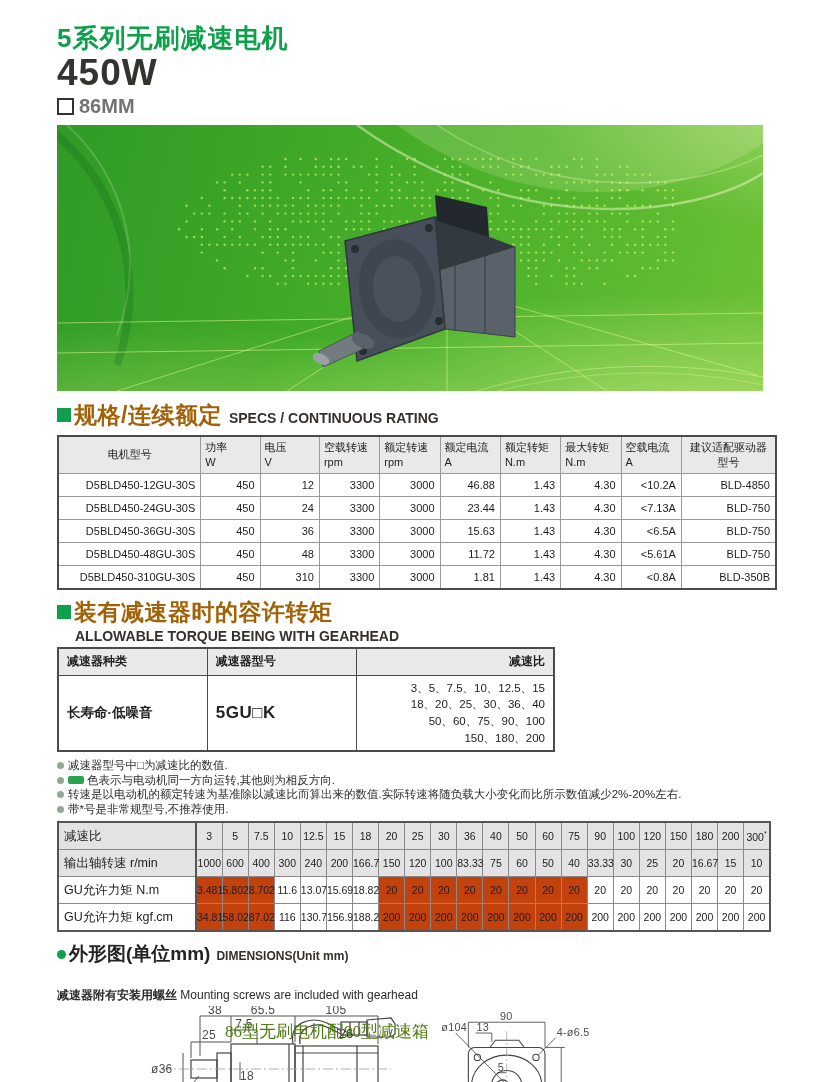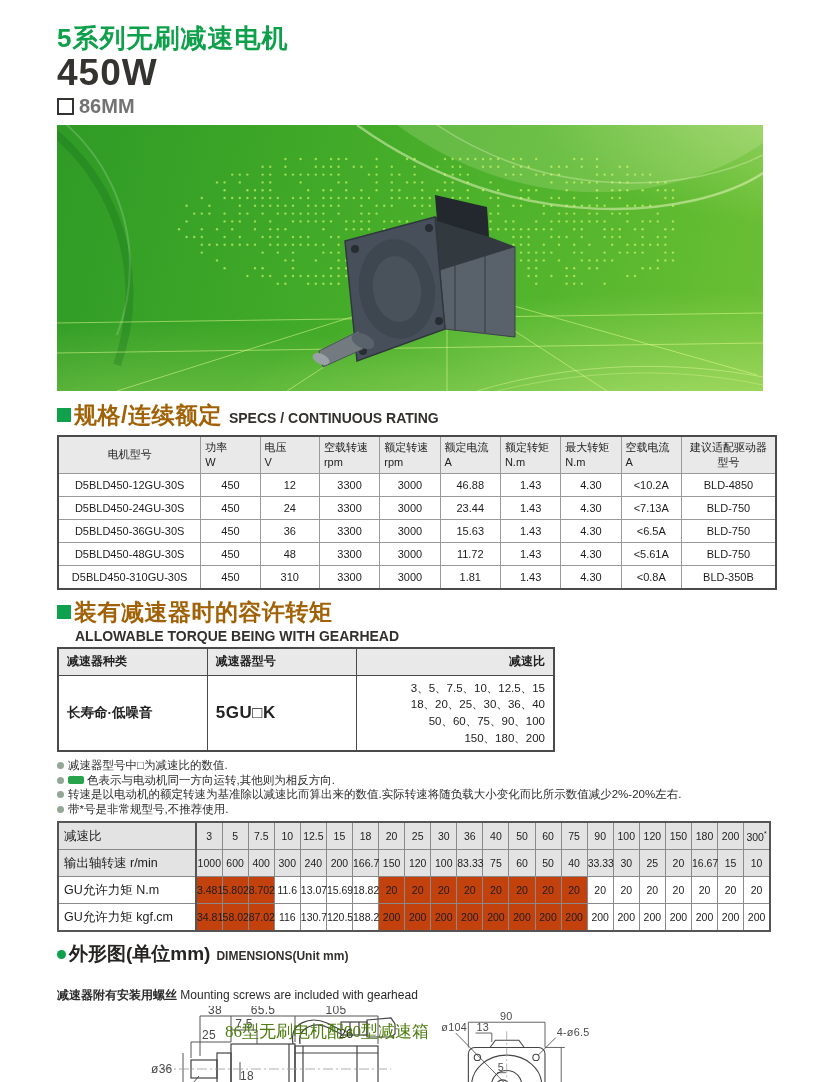--- a/index.html
+++ b/index.html
@@ -29,21 +29,21 @@
   .sec-cn{font-size:23px;font-weight:bold;color:#a16207;letter-spacing:.5px;}
   .sec-en{font-size:14px;font-weight:bold;color:#33302d;margin-left:7px;}
   .sec-en2{font-size:14px;font-weight:bold;color:#33302d;margin:0 0 2px 18px;}
 
   
   table{border-collapse:collapse;}
   .spec-table{width:720px;border:2px solid #4a4a4a;margin-top:4px;font-size:11px;}
   .spec-table th,.spec-table td{border:1px solid #9a9a9a;}
   .spec-table th{background:#e9e9e9;font-weight:normal;text-align:left;padding:2px 4px;height:32px;vertical-align:middle;line-height:1.35;}
   .spec-table th.c{text-align:center;}
-  .spec-table td{height:20px;padding:1px 5px;text-align:center;color:#1d1d1d;}
+  .spec-table td{height:20px;padding:1px 5px;text-align:right;color:#1d1d1d;}
 
   
   .gear-table{width:498px;border:2px solid #4a4a4a;margin-top:3px;font-size:12px;}
   .gear-table th,.gear-table td{border:1px solid #4a4a4a;}
   .gear-table th{background:#e9e9e9;font-weight:bold;text-align:left;padding:4px 8px;height:18px;}
   .gear-table th.r{text-align:right;}
   .gear-table td{vertical-align:middle;padding:4px 8px;}
   .gear-type{font-size:13.5px;font-weight:bold;}
   .gear-model{font-size:17px;font-weight:bold;letter-spacing:.5px;}
   .gear-ratios{font-size:11.5px;text-align:right;line-height:1.45;color:#1d1d1d;}
@@ -987,21 +987,21 @@
             <td>20</td>
             <td>20</td>
           </tr>
           <tr>
             <td class="lab">GU允许力矩 kgf.cm</td>
             <td class="green">34.81</td>
             <td class="green">58.02</td>
             <td class="green">87.02</td>
             <td>116</td>
             <td>130.7</td>
-            <td>120.5</td>
+            <td>156.9</td>
             <td>188.2</td>
             <td class="green">200</td>
             <td class="green">200</td>
             <td class="green">200</td>
             <td class="green">200</td>
             <td class="green">200</td>
             <td class="green">200</td>
             <td class="green">200</td>
             <td class="green">200</td>
             <td>200</td>

